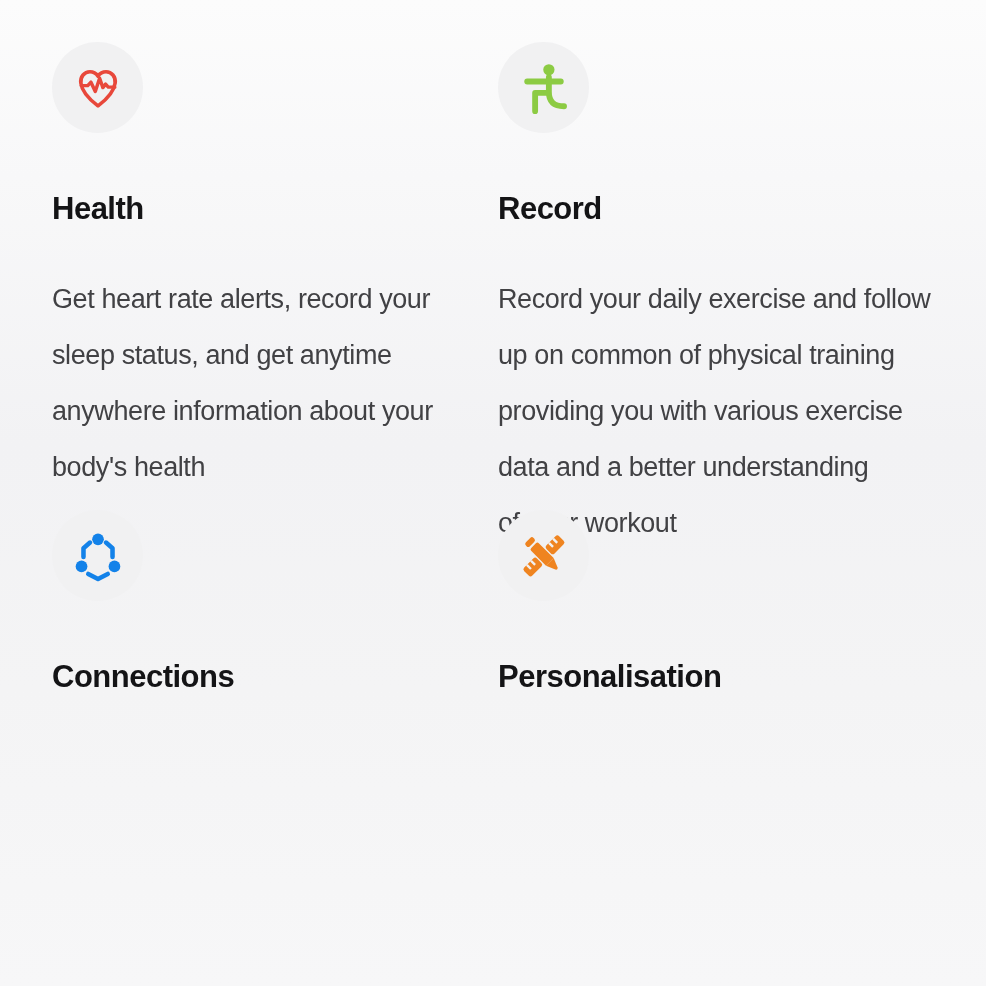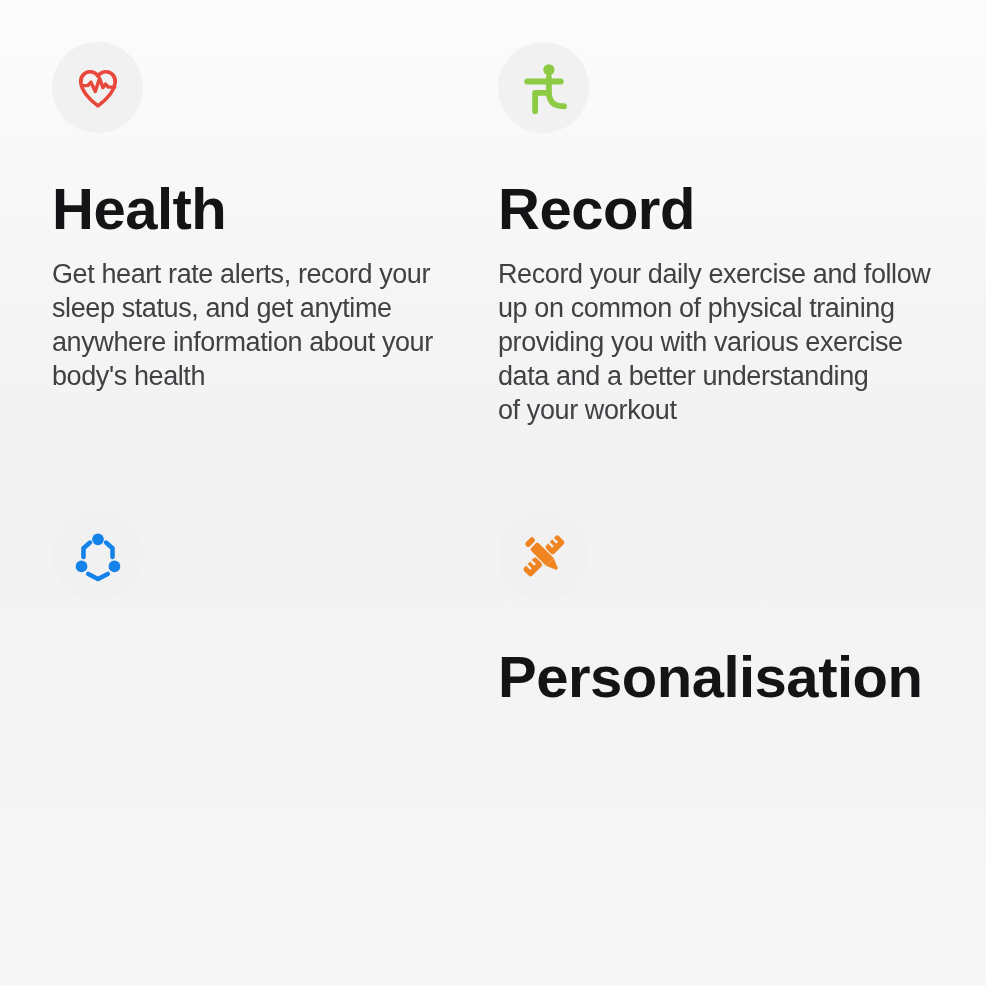--- a/index.html
+++ b/index.html
@@ -23,30 +23,30 @@
     width: 91px; height: 91px;
     border-radius: 50%;
     background: #f1f1f2;
     display: flex;
     align-items: center;
     justify-content: center;
   }
   .icon-circle svg { display: block; }
   .feature-title {
     margin-top: 52px;
-    font-size: 58px;
+    font-size: 31px;
     line-height: 48px;
     font-weight: 600;
     letter-spacing: -0.5px;
     color: #141416;
   }
   .feature-description {
-    margin-top: 24px;
+    margin-top: 38px;
     font-size: 27px;
-    line-height: 34px;
+    line-height: 56px;
     font-weight: 400;
     letter-spacing: -0.4px;
     color: #414144;
     white-space: pre;
   }
 </style>
 </head>
 <body>
 
 <div class="features-grid">
@@ -86,20 +86,21 @@
     <div class="icon-circle" style="color: rgb(19, 130, 233);">
       <svg width="52" height="52" viewBox="0 0 48 48" fill="none">
         <circle cx="24" cy="8.6" r="5.4" fill="currentColor"></circle>
         <circle cx="8.8" cy="33.6" r="5.4" fill="currentColor"></circle>
         <circle cx="39.2" cy="33.6" r="5.4" fill="currentColor"></circle>
         <path d="M16.6 11.6 L10.6 16.8 L10.6 25" stroke="currentColor" stroke-width="4.2" stroke-linecap="round" stroke-linejoin="round"></path>
         <path d="M31.4 11.6 L37.4 16.8 L37.4 25" stroke="currentColor" stroke-width="4.2" stroke-linecap="round" stroke-linejoin="round"></path>
         <path d="M15 40.6 L24 45.2 L33 40.6" stroke="currentColor" stroke-width="4.2" stroke-linecap="round" stroke-linejoin="round"></path>
       </svg>
     </div>
+    <h2 class="feature-title">Connections</h2>
   </section>
 
   <section class="feature">
     <div class="icon-circle" style="color: rgb(239, 132, 32);">
       <svg width="52" height="52" viewBox="0 0 48 48" fill="none">
         <g transform="rotate(45 24 24)">
           <rect x="18.6" y="1.2" width="10.6" height="16.6" rx="2.4" fill="currentColor"></rect>
           <rect x="18.6" y="30.2" width="10.6" height="16.6" rx="2.4" fill="currentColor"></rect>
           <path d="M18.6 6.8 L24 6.8 M18.6 12.2 L24 12.2 M18.6 35.6 L24 35.6 M18.6 41 L24 41" stroke="#f1f1f2" stroke-width="2.2"></path>
         </g>

